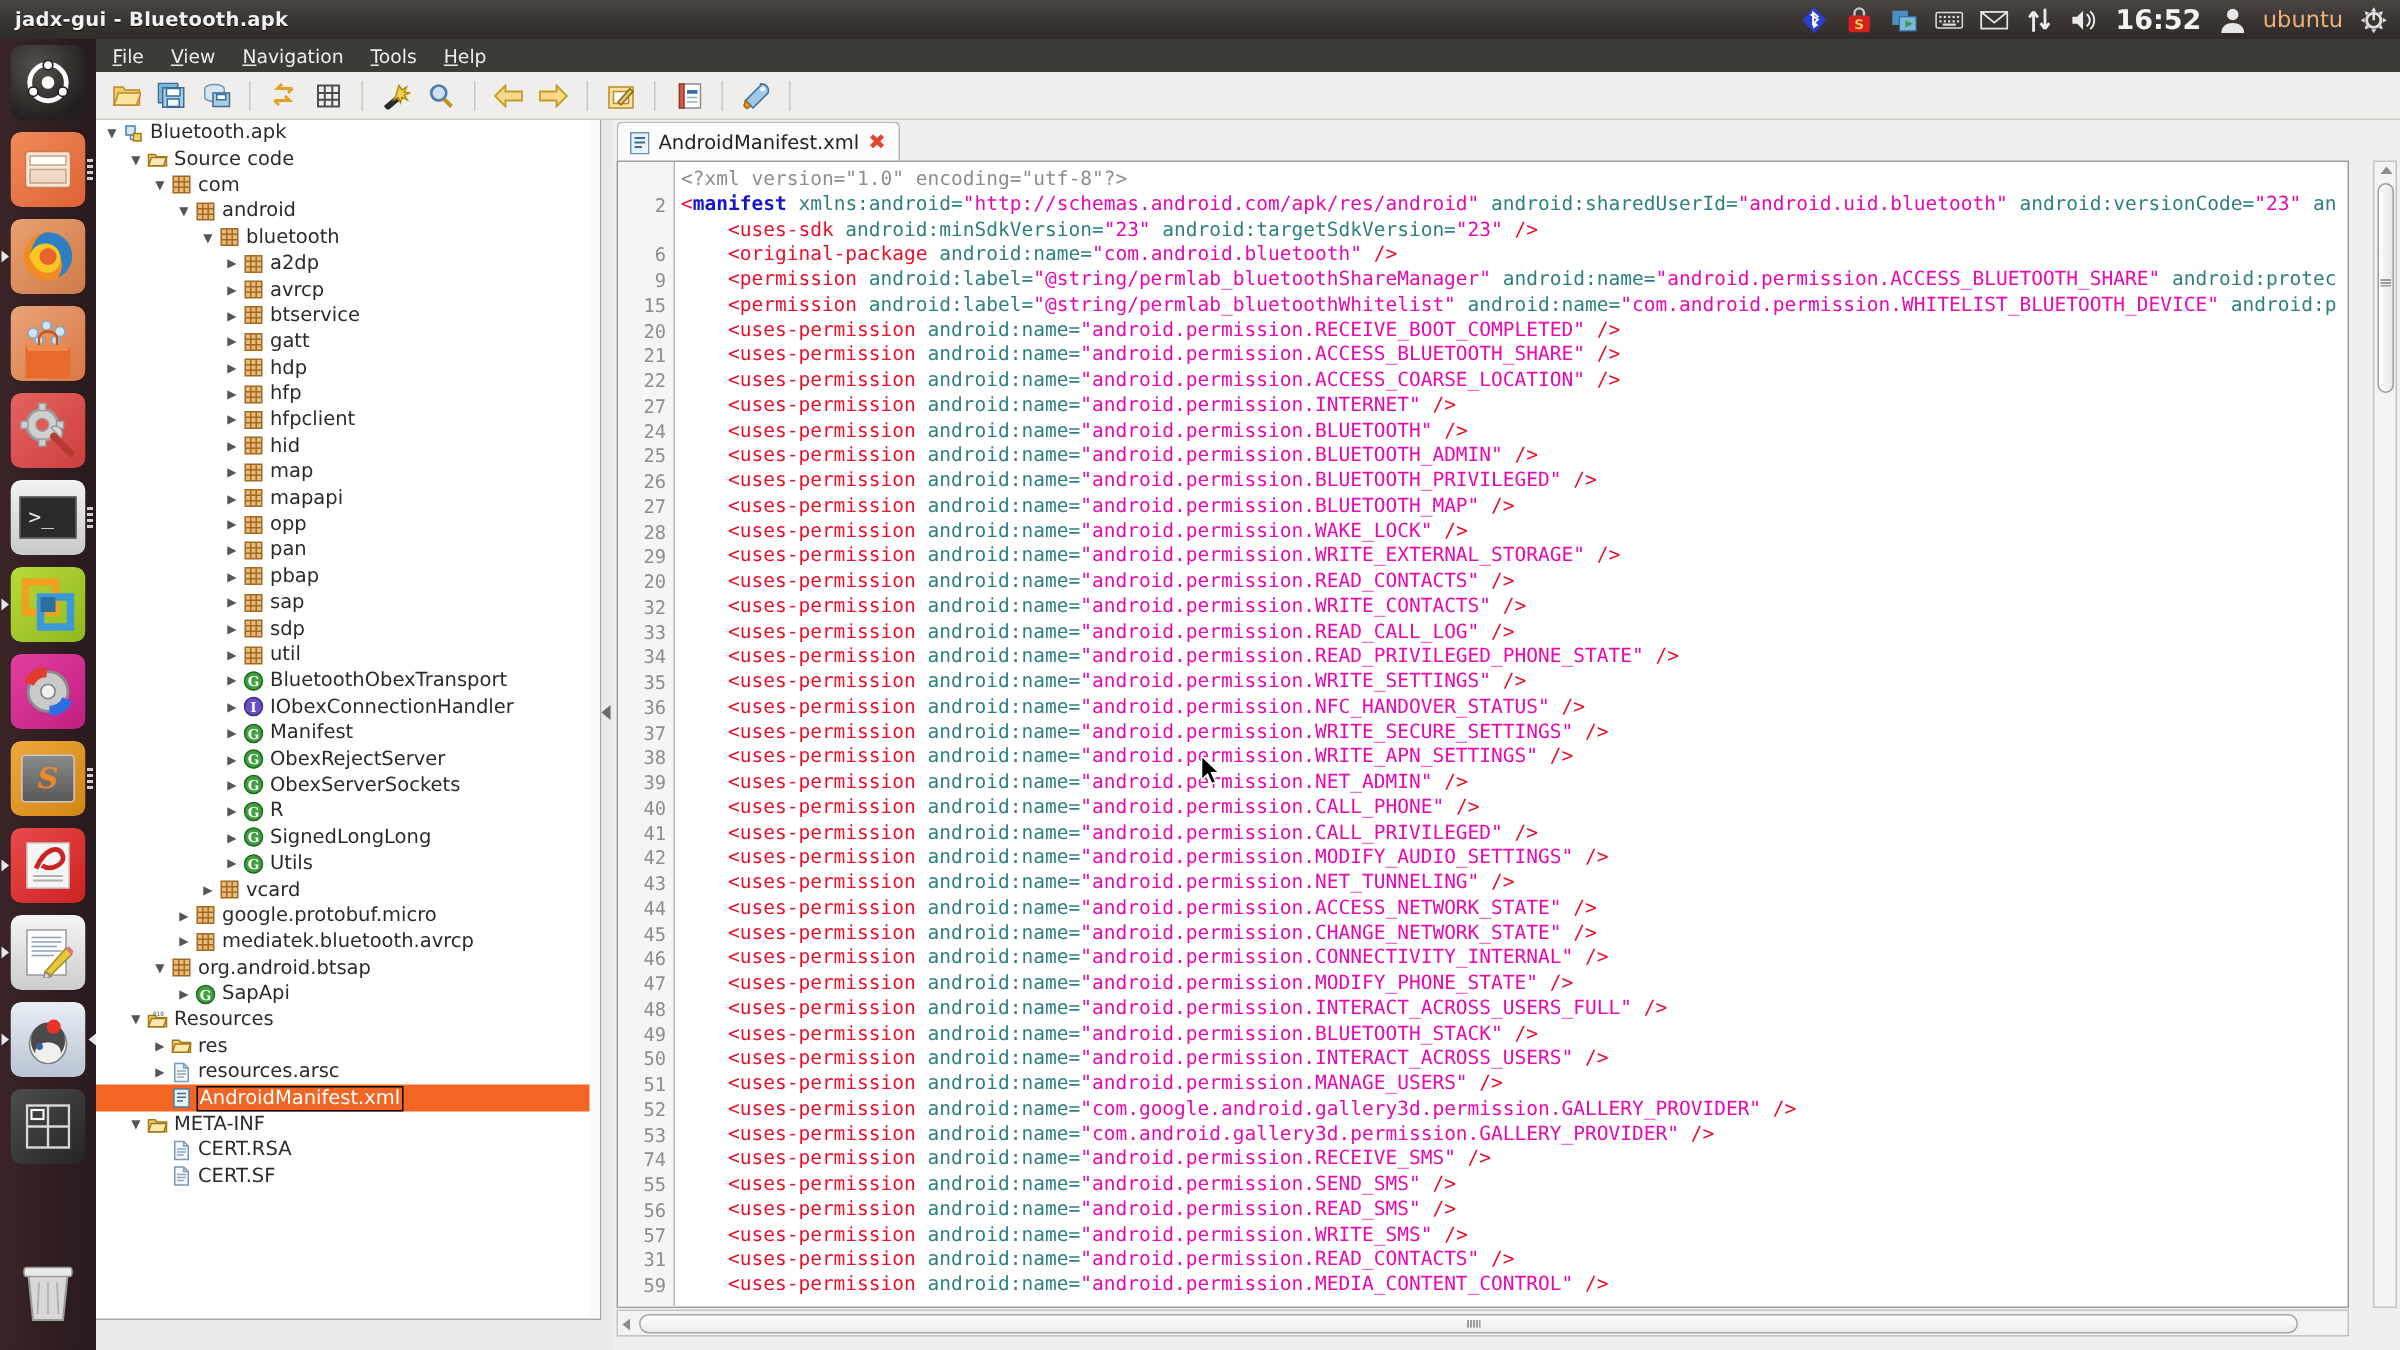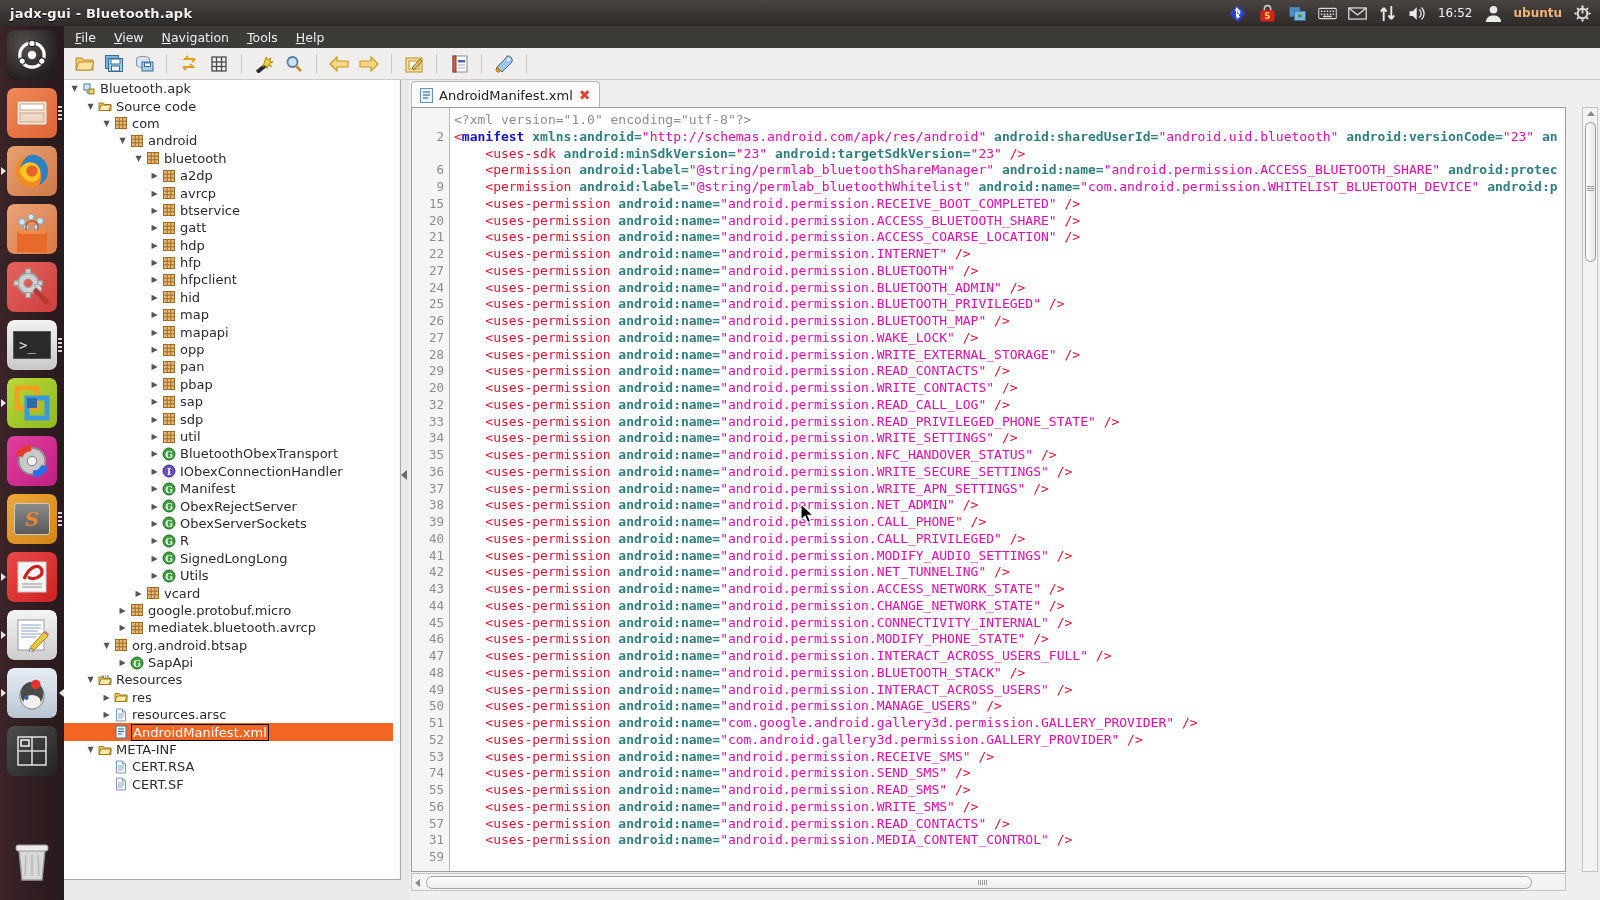--- a/index.html
+++ b/index.html
@@ -17,22 +17,22 @@
     background: linear-gradient(to bottom, #4a4442 0%, #3b3634 50%, #2f2b29 100%);
     display: flex; align-items: center;
     color: #f2f2f2;
     font-size: 13px; font-weight: bold;
     font-family: "DejaVu Sans", sans-serif;
     z-index: 50;
   }
   #win-title { margin-left: 10px; letter-spacing: 0.2px; text-shadow: 0 1px 0 #000; }
   #tray { margin-left: auto; display: flex; align-items: center; gap: 11px; padding-right: 8px; }
   .tray-ico { width: 19px; height: 19px; display:block; }
-  #tray-clock { font-size: 12px; font-weight: normal; color: #f4f4f4; }
-  #tray-user { font-size: 12px; font-weight: bold; color: #f0b27a; text-align: center; }
+  #tray-clock { font-size: 18px; font-weight: bold; color: #f4f4f4; }
+  #tray-user { font-size: 15px; font-weight: normal; color: #f0b27a; text-align: center; }
 
   
   #launcher {
     position: absolute; left: 0; top: 26px; width: 64px; height: 874px;
     background: linear-gradient(to right, #3a2428 0%, #2f1d20 60%, #281a1d 100%);
     z-index: 40;
   }
   .launch-item {
     position: absolute; left: 7px; width: 50px; height: 50px;
     border-radius: 7px;
@@ -126,21 +126,21 @@
     text-align: right; padding-top: 4px; flex:none;
   }
   #gutter div { height: 16.75px; line-height: 16.75px; font-family:"DejaVu Sans Mono", monospace;
     font-size: 12.5px; color:#8d8d8d; padding-right: 5px; }
   #code { flex:1; padding-top:4px; padding-left: 4px; overflow:hidden; position:relative; }
   #code .ln { height: 16.75px; line-height: 16.75px; white-space: pre;
     font-family:"DejaVu Sans Mono", monospace; font-size: 13px; }
 
   .tg { color:#e8112d; }          
   .tgb { color:#1414cf; font-weight:bold; }  
-  .at { color:#2f7f7f;font-weight:bold; }          
+  .at { color:#2f7f7f; }          
   .st { color:#e60ab0; }          
   .pi { color:#8d8d8d; }
 
   
   #v-scroll { position:absolute; right: 2px; top: 27px; width: 16px; height: 765px;
     background:#f3f3f3; border:1px solid #c4c4c4; }
   #v-scroll .thumb { position:absolute; left:2px; top: 14px; width:11px; height: 140px;
     background: linear-gradient(to right,#fdfdfd,#e7e7e7); border:1px solid #9b9b9b; border-radius:6px; }
   #v-scroll .uparrow { position:absolute; left:4px; top:3px; width:0;height:0;
     border-left:4px solid transparent;border-right:4px solid transparent;border-bottom:5px solid #8b8b8b;}
@@ -1131,20 +1131,21 @@
             <div>55</div>
             <div>56</div>
             <div>57</div>
             <div>31</div>
             <div>59</div>
           </div>
         <div id="code">
             <div class="ln"><span class="pi">&lt;?xml version="1.0" encoding="utf-8"?&gt;</span></div>
             <div class="ln"><span class="tg">&lt;</span><span class="tgb">manifest</span><span class="at"> xmlns:android=</span><span class="st">"http://schemas.android.com/apk/res/android"</span><span class="at"> android:sharedUserId=</span><span class="st">"android.uid.bluetooth"</span><span class="at"> android:versionCode=</span><span class="st">"23"</span><span class="at"> an</span></div>
             <div class="ln"><span class="tg">    &lt;uses-sdk</span><span class="at"> android:minSdkVersion=</span><span class="st">"23"</span><span class="at"> android:targetSdkVersion=</span><span class="st">"23"</span><span class="tg"> /&gt;</span></div>
+            <div class="ln"><span class="tg">    &lt;original-package</span><span class="at"> android:name=</span><span class="st">"com.android.bluetooth"</span><span class="tg"> /&gt;</span></div>
             <div class="ln"><span class="tg">    &lt;permission</span><span class="at"> android:label=</span><span class="st">"@string/permlab_bluetoothShareManager"</span><span class="at"> android:name=</span><span class="st">"android.permission.ACCESS_BLUETOOTH_SHARE"</span><span class="at"> android:protec</span></div>
             <div class="ln"><span class="tg">    &lt;permission</span><span class="at"> android:label=</span><span class="st">"@string/permlab_bluetoothWhitelist"</span><span class="at"> android:name=</span><span class="st">"com.android.permission.WHITELIST_BLUETOOTH_DEVICE"</span><span class="at"> android:p</span></div>
             <div class="ln"><span class="tg">    &lt;uses-permission</span><span class="at"> android:name=</span><span class="st">"android.permission.RECEIVE_BOOT_COMPLETED"</span><span class="tg"> /&gt;</span></div>
             <div class="ln"><span class="tg">    &lt;uses-permission</span><span class="at"> android:name=</span><span class="st">"android.permission.ACCESS_BLUETOOTH_SHARE"</span><span class="tg"> /&gt;</span></div>
             <div class="ln"><span class="tg">    &lt;uses-permission</span><span class="at"> android:name=</span><span class="st">"android.permission.ACCESS_COARSE_LOCATION"</span><span class="tg"> /&gt;</span></div>
             <div class="ln"><span class="tg">    &lt;uses-permission</span><span class="at"> android:name=</span><span class="st">"android.permission.INTERNET"</span><span class="tg"> /&gt;</span></div>
             <div class="ln"><span class="tg">    &lt;uses-permission</span><span class="at"> android:name=</span><span class="st">"android.permission.BLUETOOTH"</span><span class="tg"> /&gt;</span></div>
             <div class="ln"><span class="tg">    &lt;uses-permission</span><span class="at"> android:name=</span><span class="st">"android.permission.BLUETOOTH_ADMIN"</span><span class="tg"> /&gt;</span></div>
             <div class="ln"><span class="tg">    &lt;uses-permission</span><span class="at"> android:name=</span><span class="st">"android.permission.BLUETOOTH_PRIVILEGED"</span><span class="tg"> /&gt;</span></div>
             <div class="ln"><span class="tg">    &lt;uses-permission</span><span class="at"> android:name=</span><span class="st">"android.permission.BLUETOOTH_MAP"</span><span class="tg"> /&gt;</span></div>

